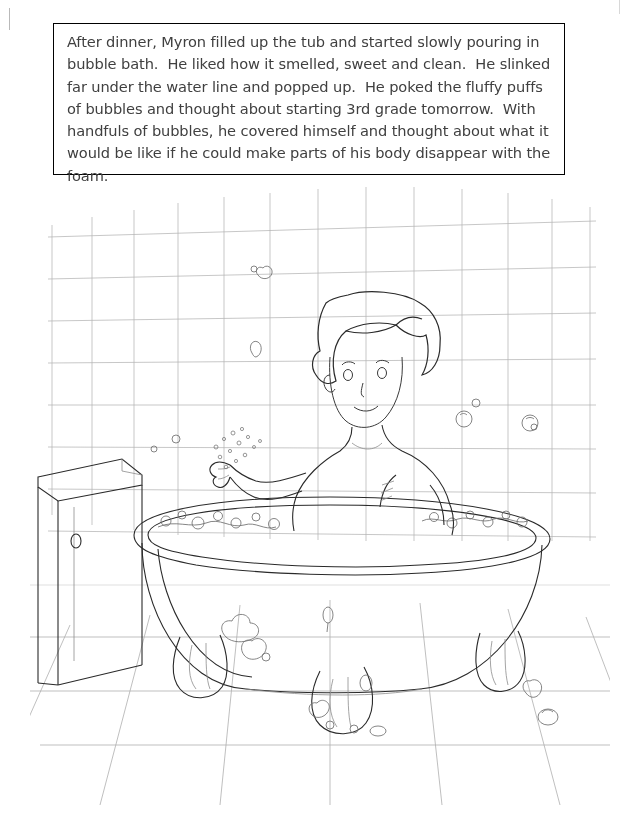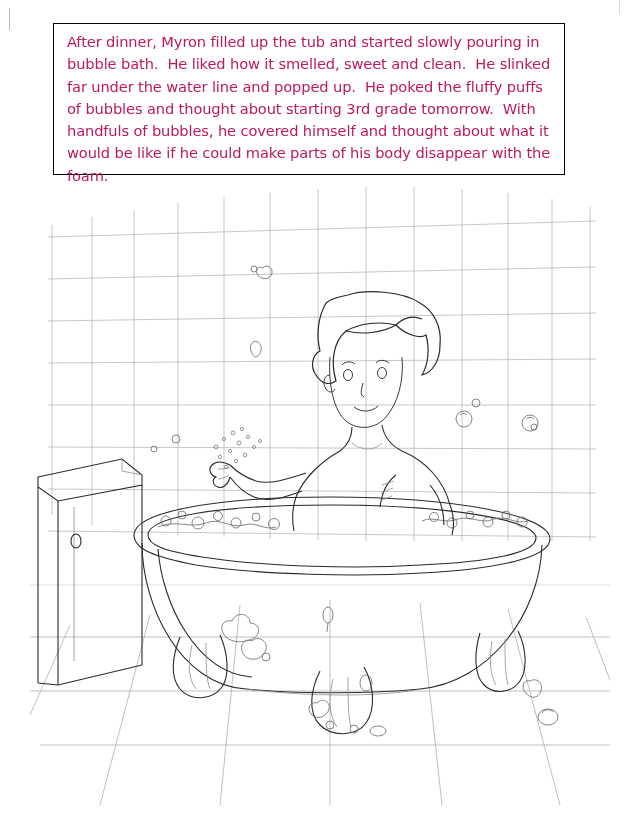--- a/index.html
+++ b/index.html
@@ -55,21 +55,21 @@
     background: #fff;
   }
   #story-text {
     position: absolute;
     left: 13px;
     top: 7px;
     right: 10px;
     font-family: "DejaVu Sans", sans-serif;
     font-size: 14.6px;
     line-height: 22.3px;
-    color: #be185d;
+    color: #404040;
     white-space: pre-wrap;
     letter-spacing: -0.1px;
   }
 
   
   #illustration {
     position: absolute;
     left: 30px;
     top: 185px;
     width: 580px;

